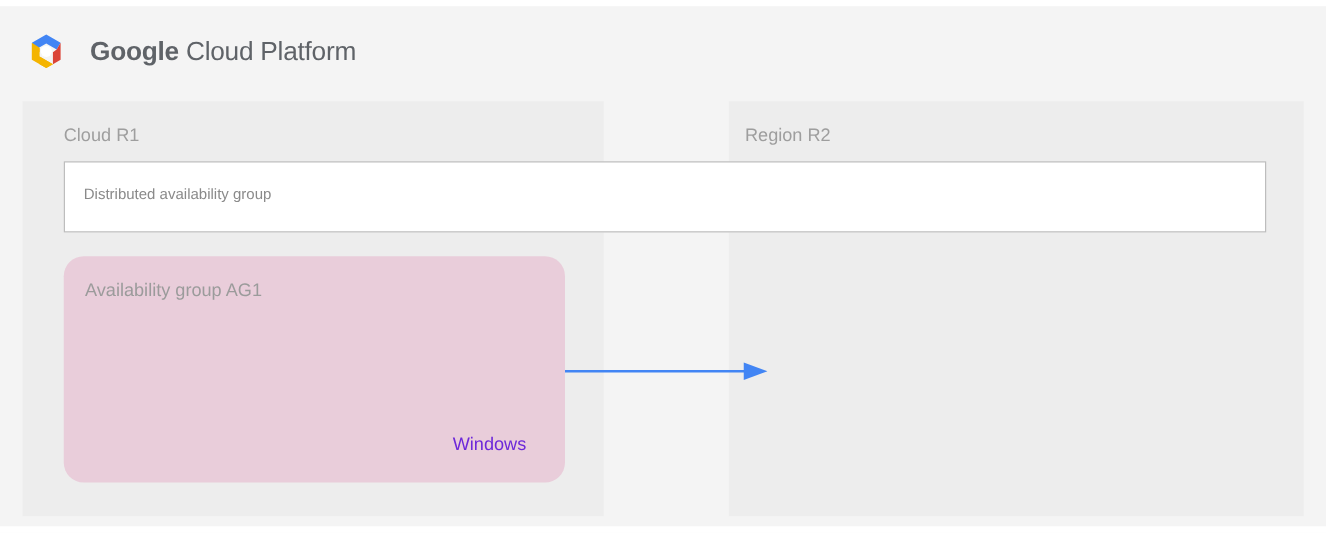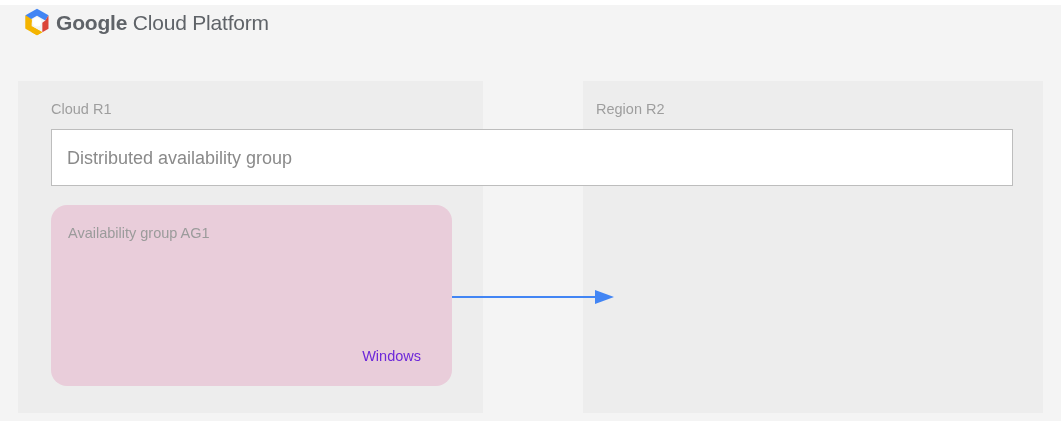--- a/index.html
+++ b/index.html
@@ -30,25 +30,25 @@
     top: 5px;
     width: 1061px;
     height: 416px;
     background: #f4f4f4;
   }
 
   
   .brand {
     position: absolute;
     left: 22px;
-    top: 0;
+    top: 19px;
     height: 34px;
     display: flex;
     align-items: center;
-    gap: 4px;
+    gap: 20px;
   }
   .brand-logo {
     width: 30px;
     height: 30px;
     display: block;
     flex: 0 0 auto;
   }
   .brand-word {
     font-size: 21px;
     letter-spacing: -0.2px;
@@ -93,21 +93,21 @@
     width: 962px;
     height: 57px;
     background: #ffffff;
     border: 1px solid #bdbdbd;
     box-sizing: border-box;
   }
   .dag-label {
     position: absolute;
     left: 15px;
     top: 18px;
-    font-size: 18px;
+    font-size: 12px;
     color: #8a8a8a;
     white-space: nowrap;
   }
 
   
   .ag-box {
     position: absolute;
     top: 200px;
     height: 181px;
     background: #e9cdda;

